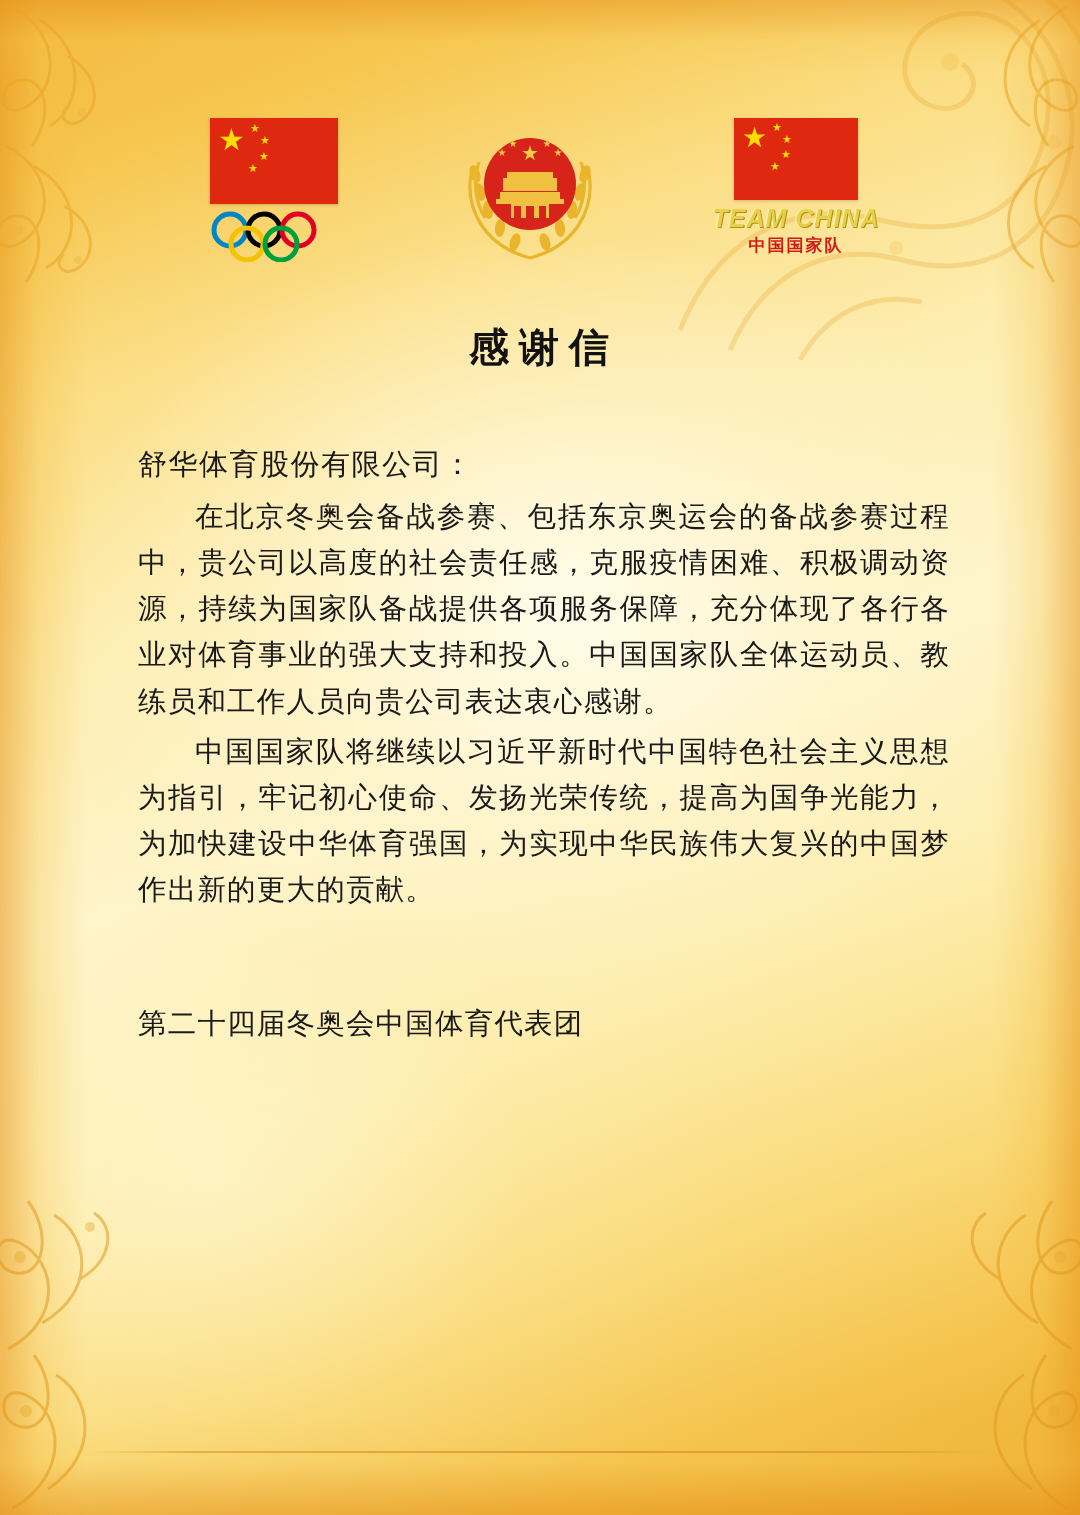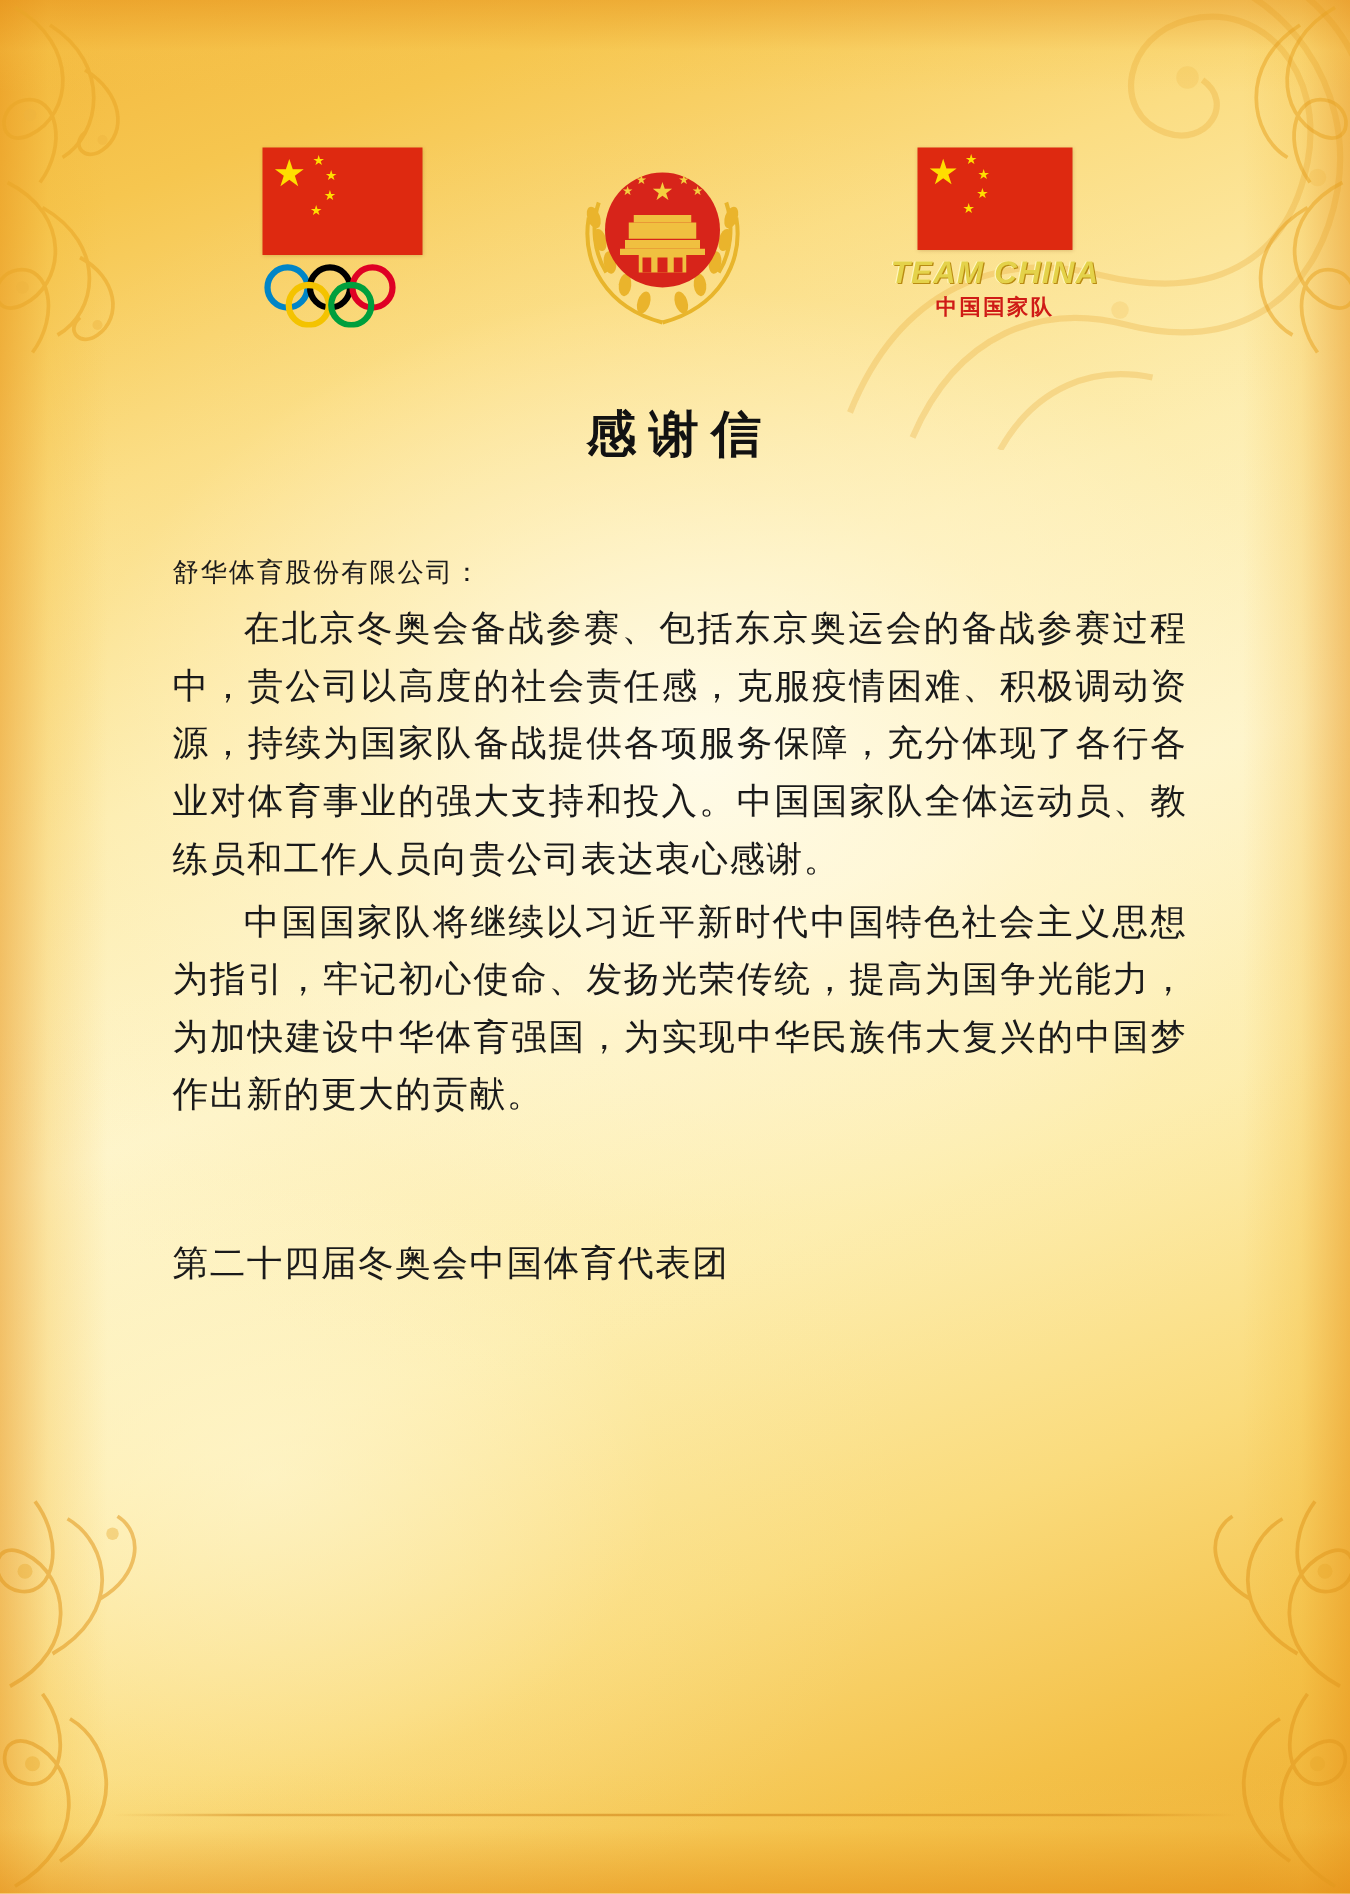--- a/index.html
+++ b/index.html
@@ -139,21 +139,21 @@
   .letter-title {
     text-align: center;
     font-size: 40px;
     font-weight: bold;
     letter-spacing: 10px;
     color: #121212;
     margin: 0 0 66px 0;
     font-family: "Liberation Serif", "DejaVu Serif", serif;
   }
   .salutation {
-    font-size: 21px;
+    font-size: 29px;
     color: #1a1a1a;
     line-height: 1.62;
     margin: 0 0 6px 0;
     letter-spacing: 1.5px;
   }
   .para {
     font-size: 28.5px;
     color: #1a1a1a;
     line-height: 1.62;
     letter-spacing: 1.2px;

